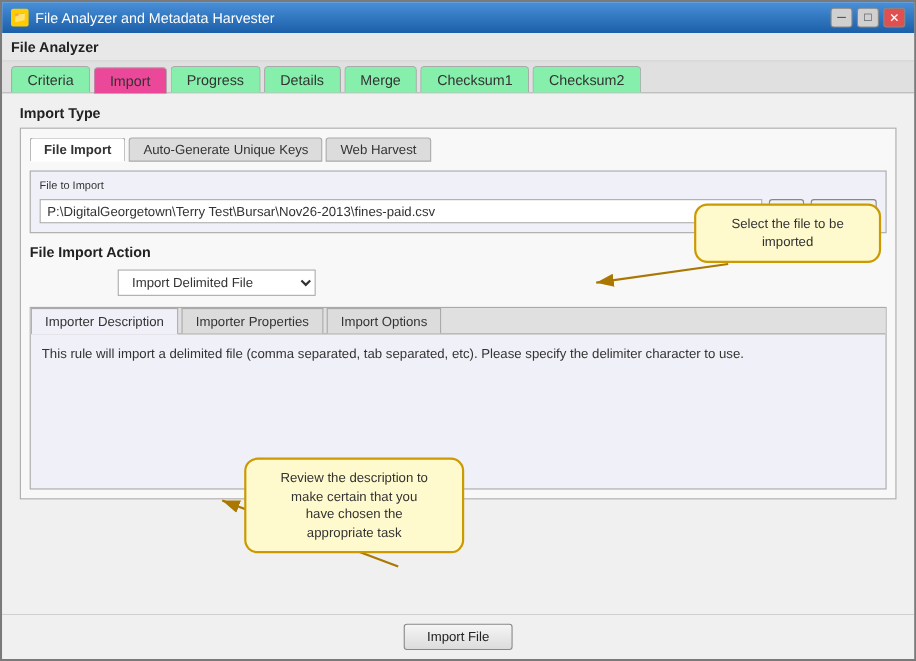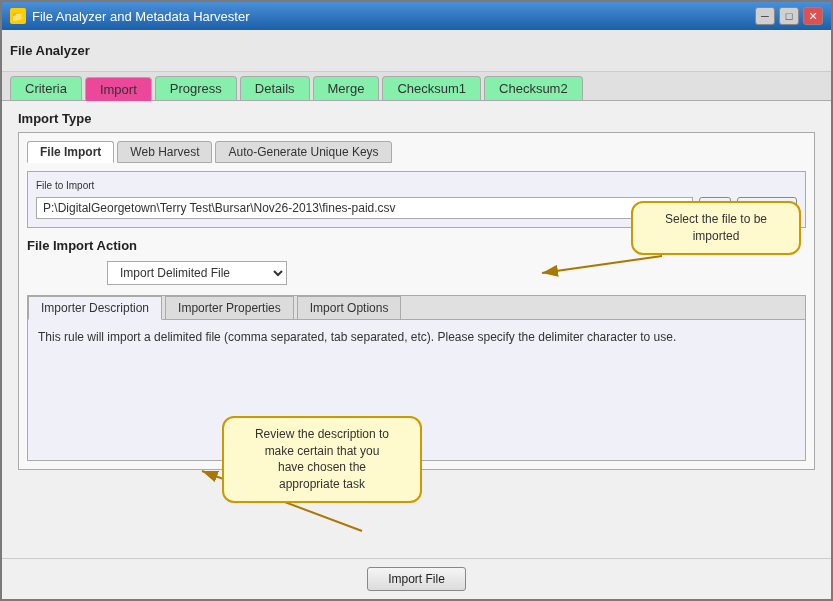--- a/index.html
+++ b/index.html
@@ -75,21 +75,21 @@
 
     .title-btn.close { background: #e05050; color: white; }
 
     .toolbar {
       background: #e8e8e8;
       padding: 4px 8px;
       border-bottom: 1px solid #ccc;
       font-weight: bold;
       font-size: 13px;
       color: #222;
-      height: 42px;
+      height: 26px;
       display: flex;
       align-items: center;
       flex-shrink: 0;
     }
 
     .tab-bar {
       background: #e0e0e0;
       display: flex;
       padding: 4px 8px 0 8px;
       border-bottom: 1px solid #aaa;
@@ -314,22 +314,22 @@
   </div>
 
   <div class="main-content">
 
     <div class="section-label">Import Type</div>
 
     <div class="import-type-box">
 
       <div class="inner-tab-bar">
         <div class="inner-tab active">File Import</div>
+        <div class="inner-tab">Auto-Generate Unique Keys</div>
         <div class="inner-tab">Web Harvest</div>
-        <div class="inner-tab">Auto-Generate Unique Keys</div>
       </div>
 
       <div class="file-to-import-box">
         <div class="file-label">File to Import</div>
         <div class="file-input-row">
           <input class="file-path-input" type="text" value="P:\DigitalGeorgetown\Terry Test\Bursar\Nov26-2013\fines-paid.csv" style="">
           <button class="btn">...</button>
           <button class="btn">Recent</button>
         </div>
       </div>

